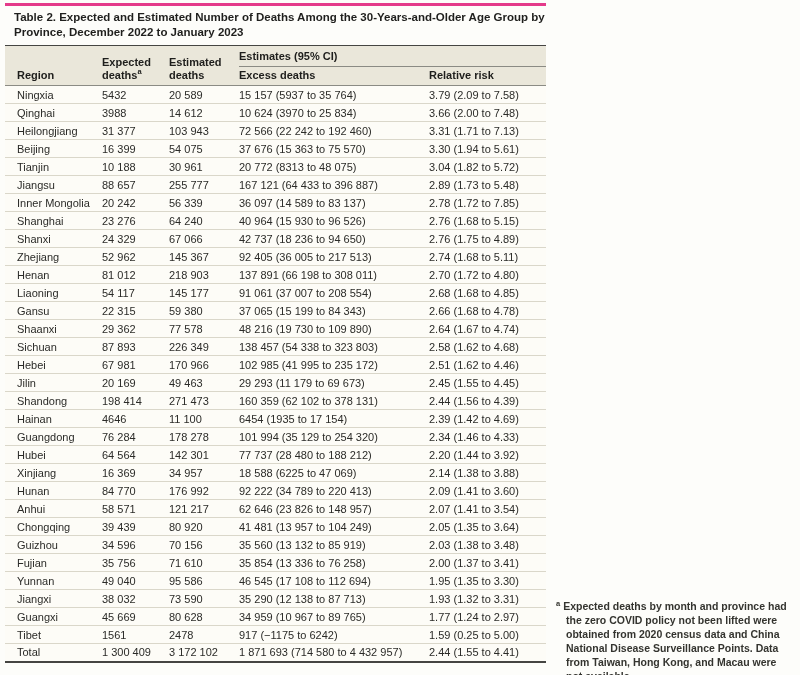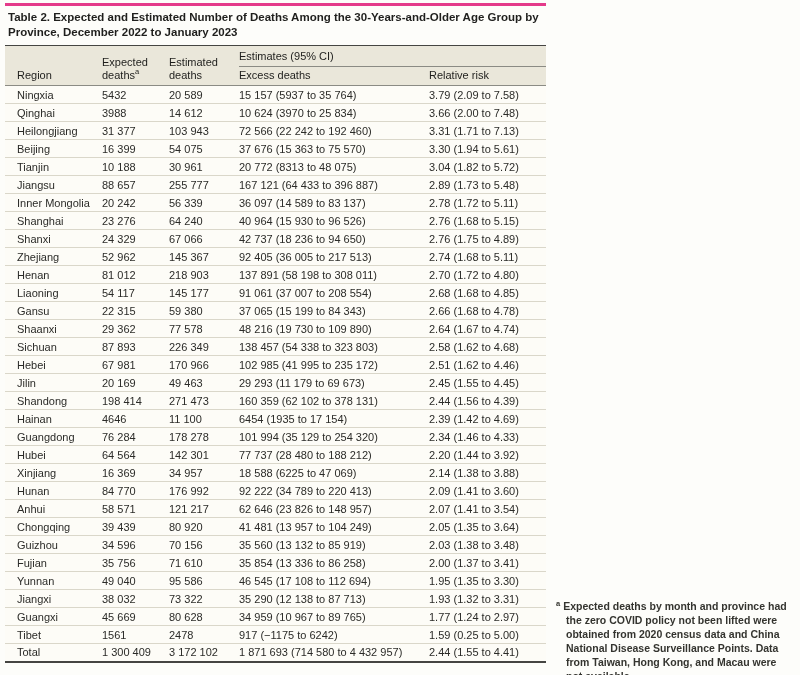--- a/index.html
+++ b/index.html
@@ -15,31 +15,31 @@
   body{
     width:800px;height:675px;position:relative;overflow:hidden;
     background:#fdfdfa;
     font-family:"Liberation Sans", sans-serif;
     color:var(--text);
   }
   .table-card{position:absolute;left:5px;top:3px;width:541px;}
   .accent-bar{height:3px;width:100%;background:var(--accent);}
   .table-title{
     font-size:11.5px;font-weight:bold;color:#1f1f1d;
-    line-height:14.5px;margin:4px 0 6px 3px;
+    line-height:14.5px;margin:4px 0 6px 9px;
   }
   table{
     border-collapse:collapse;table-layout:fixed;width:541px;
     border-top:1px solid var(--rule-dark);
     border-bottom:2px solid var(--rule-dark);
     background:#fdfcf7;
   }
   thead th{
     background:var(--header-bg);
-    font-size:11px;font-weight:normal;color:#1e1e1c;
+    font-size:11px;font-weight:bold;color:#1e1e1c;
     text-align:left;vertical-align:bottom;
     padding:2px 2px 4px 0;line-height:12.5px;
     border-bottom:1px solid var(--rule-mid);
   }
   thead th.group{
     vertical-align:top;padding:4px 0 3px 0;height:19px;
   }
   th.region-h, td.region{padding-left:12px;}
   tbody td{
     font-size:11px;color:var(--text);
@@ -122,21 +122,21 @@
           <td>88 657</td>
           <td>255 777</td>
           <td>167 121 (64 433 to 396 887)</td>
           <td>2.89 (1.73 to 5.48)</td>
         </tr>
         <tr>
           <td class="region">Inner Mongolia</td>
           <td>20 242</td>
           <td>56 339</td>
           <td>36 097 (14 589 to 83 137)</td>
-          <td>2.78 (1.72 to 5.11)</td>
+          <td>2.78 (1.72 to 7.85)</td>
         </tr>
         <tr>
           <td class="region">Shanghai</td>
           <td>23 276</td>
           <td>64 240</td>
           <td>40 964 (15 930 to 96 526)</td>
           <td>2.76 (1.68 to 5.15)</td>
         </tr>
         <tr>
           <td class="region">Shanxi</td>
@@ -149,21 +149,21 @@
           <td class="region">Zhejiang</td>
           <td>52 962</td>
           <td>145 367</td>
           <td>92 405 (36 005 to 217 513)</td>
           <td>2.74 (1.68 to 5.11)</td>
         </tr>
         <tr>
           <td class="region">Henan</td>
           <td>81 012</td>
           <td>218 903</td>
-          <td>137 891 (58 198 to 308 011)</td>
+          <td>137 891 (66 198 to 308 011)</td>
           <td>2.70 (1.72 to 4.80)</td>
         </tr>
         <tr>
           <td class="region">Liaoning</td>
           <td>54 117</td>
           <td>145 177</td>
           <td>91 061 (37 007 to 208 554)</td>
           <td>2.68 (1.68 to 4.85)</td>
         </tr>
         <tr>
@@ -261,34 +261,34 @@
           <td class="region">Guizhou</td>
           <td>34 596</td>
           <td>70 156</td>
           <td>35 560 (13 132 to 85 919)</td>
           <td>2.03 (1.38 to 3.48)</td>
         </tr>
         <tr>
           <td class="region">Fujian</td>
           <td>35 756</td>
           <td>71 610</td>
-          <td>35 854 (13 336 to 86 258)</td>
+          <td>35 854 (13 336 to 76 258)</td>
           <td>2.00 (1.37 to 3.41)</td>
         </tr>
         <tr>
           <td class="region">Yunnan</td>
           <td>49 040</td>
           <td>95 586</td>
           <td>46 545 (17 108 to 112 694)</td>
           <td>1.95 (1.35 to 3.30)</td>
         </tr>
         <tr>
           <td class="region">Jiangxi</td>
           <td>38 032</td>
-          <td>73 322</td>
+          <td>73 590</td>
           <td>35 290 (12 138 to 87 713)</td>
           <td>1.93 (1.32 to 3.31)</td>
         </tr>
         <tr>
           <td class="region">Guangxi</td>
           <td>45 669</td>
           <td>80 628</td>
           <td>34 959 (10 967 to 89 765)</td>
           <td>1.77 (1.24 to 2.97)</td>
         </tr>

